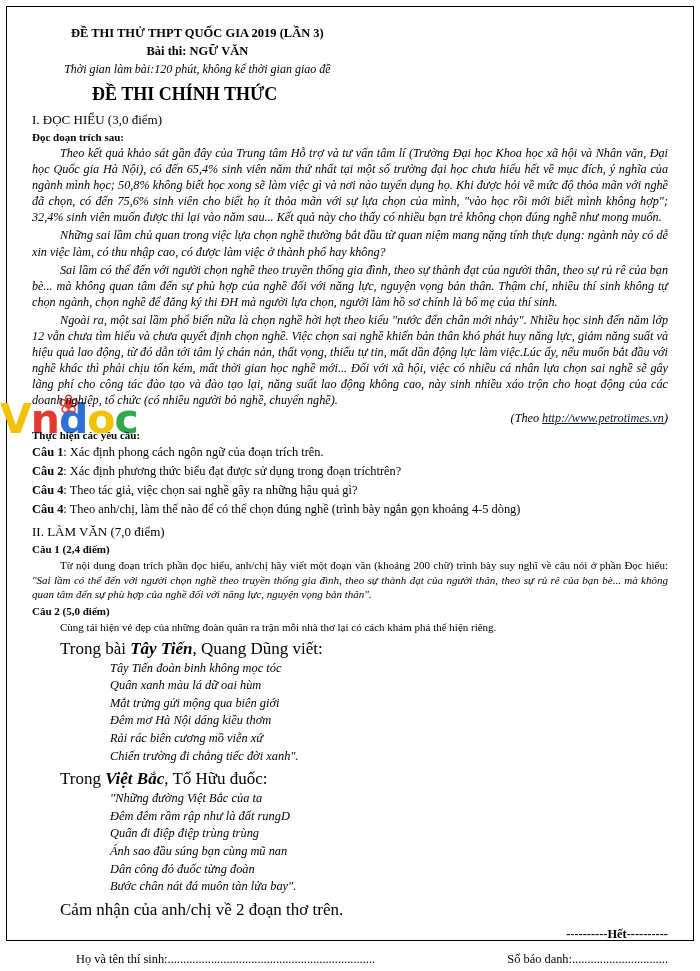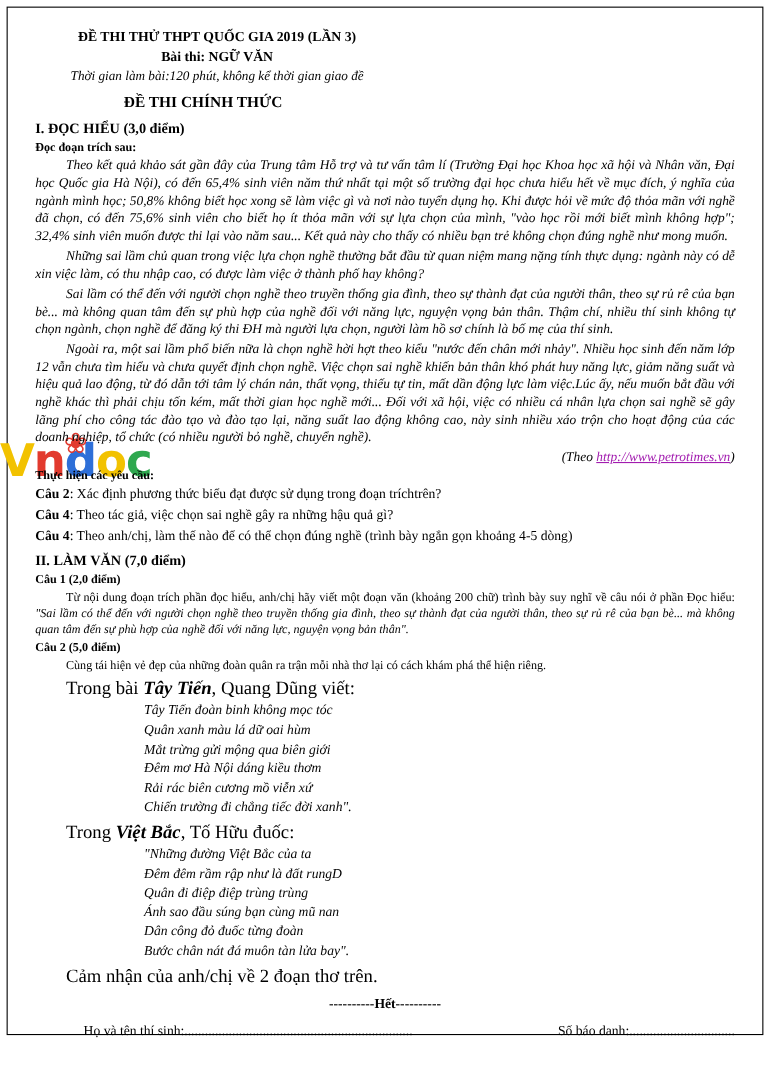--- a/index.html
+++ b/index.html
@@ -76,21 +76,21 @@
     font-size: 12px;
     margin-top: 3px;
   }
   .official-wrap {
     width: 48%;
     text-align: center;
     margin-top: 7px;
   }
   
   .sec-title {
-    font-weight: bold;
+    font-weight: normal;
     font-size: 13px;
     margin-top: 7px;
   }
   .sub-title {
     font-weight: bold;
     font-size: 11px;
     margin-top: 3px;
   }
   p.para {
     font-size: 12.2px;
@@ -100,21 +100,21 @@
     line-height: 1.32;
     font-style: italic;
   }
   .src {
     font-size: 12.2px;
     text-align: right;
     font-style: italic;
     margin-top: 2px;
   }
   .src a, .src .link {
-    color: #a21caf;
+    color: #0f172a;
     text-decoration: underline;
     font-style: italic;
   }
   .q {
     font-size: 12.4px;
     margin-top: 3px;
     line-height: 1.3;
   }
   .q b { font-weight: bold; }
   .blk {
@@ -125,29 +125,29 @@
     text-indent: 28px;
   }
   .blk .it { font-style: italic; }
   .lead {
     font-size: 17px;
     margin-top: 4px;
     text-indent: 28px;
   }
   .poem-block {
     margin-top: 1px;
-    margin-left: 99px;
+    margin-left: 78px;
   }
   .poem-line {
     font-style: italic;
     font-size: 12.4px;
     line-height: 1.42;
   }
   .hetline {
-    text-align: center;
+    text-align: right;
     font-size: 12.4px;
     margin-top: 7px;
     font-weight: bold;
   }
   .footer-row {
     font-size: 12.4px;
     margin-top: 10px;
     display: flex;
     justify-content: space-between;
     margin-left: 44px;
@@ -200,41 +200,42 @@
 
     <div class="header">
       <div class="header-right">
         <div class="hr1">ĐỀ THI THỬ THPT QUỐC GIA 2019 (LẦN 3)</div>
         <div class="hr2">Bài thi: NGỮ VĂN</div>
         <div class="hr3">Thời gian làm bài:120 phút, không kể thời gian giao đề</div>
       </div>
     </div>
 
     <div class="official-wrap">
-      <span style="font-weight:bold;font-size:14px;">ĐỀ THI CHÍNH THỨC</span>
+      <span style="font-weight:bold;font-size:18px;">ĐỀ THI CHÍNH THỨC</span>
     </div>
 
     <div class="sec-title">I. ĐỌC HIỂU (3,0 điểm)</div>
     <div class="sub-title">Đọc đoạn trích sau:</div>
 
     <p class="para">Theo kết quả khảo sát gần đây của Trung tâm Hỗ trợ và tư vấn tâm lí (Trường Đại học Khoa học xã hội và Nhân văn, Đại học Quốc gia Hà Nội), có đến 65,4% sinh viên năm thứ nhất tại một số trường đại học chưa hiểu hết về mục đích, ý nghĩa của ngành mình học; 50,8% không biết học xong sẽ làm việc gì và nơi nào tuyển dụng họ. Khi được hỏi về mức độ thỏa mãn với nghề đã chọn, có đến 75,6% sinh viên cho biết họ ít thỏa mãn với sự lựa chọn của mình, "vào học rồi mới biết mình không hợp"; 32,4% sinh viên muốn được thi lại vào năm sau... Kết quả này cho thấy có nhiều bạn trẻ không chọn đúng nghề như mong muốn.</p>
     <p class="para">Những sai lầm chủ quan trong việc lựa chọn nghề thường bắt đầu từ quan niệm mang nặng tính thực dụng: ngành này có dễ xin việc làm, có thu nhập cao, có được làm việc ở thành phố hay không?</p>
     <p class="para">Sai lầm có thể đến với người chọn nghề theo truyền thống gia đình, theo sự thành đạt của người thân, theo sự rủ rê của bạn bè... mà không quan tâm đến sự phù hợp của nghề đối với năng lực, nguyện vọng bản thân. Thậm chí, nhiều thí sinh không tự chọn ngành, chọn nghề để đăng ký thi ĐH mà người lựa chọn, người làm hồ sơ chính là bố mẹ của thí sinh.</p>
     <p class="para">Ngoài ra, một sai lầm phổ biến nữa là chọn nghề hời hợt theo kiểu "nước đến chân mới nhảy". Nhiều học sinh đến năm lớp 12 vẫn chưa tìm hiểu và chưa quyết định chọn nghề. Việc chọn sai nghề khiến bản thân khó phát huy năng lực, giảm năng suất và hiệu quả lao động, từ đó dẫn tới tâm lý chán nản, thất vọng, thiếu tự tin, mất dần động lực làm việc.Lúc ấy, nếu muốn bắt đầu với nghề khác thì phải chịu tốn kém, mất thời gian học nghề mới... Đối với xã hội, việc có nhiều cá nhân lựa chọn sai nghề sẽ gây lãng phí cho công tác đào tạo và đào tạo lại, năng suất lao động không cao, này sinh nhiều xáo trộn cho hoạt động của các doanh nghiệp, tổ chức (có nhiều người bỏ nghề, chuyển nghề).</p>
 
     <div class="src"><span>(Theo </span><span class="link">http://www.petrotimes.vn</span><span>)</span></div>
 
     <div class="sub-title">Thực hiện các yêu cầu:</div>
 
+    <div class="q"><b>Câu 1</b><span>: Xác định phong cách ngôn ngữ của đoạn trích trên.</span></div>
     <div class="q"><b>Câu 2</b><span>: Xác định phương thức biểu đạt được sử dụng trong đoạn tríchtrên?</span></div>
     <div class="q"><b>Câu 4</b><span>: Theo tác giả, việc chọn sai nghề gây ra những hậu quả gì?</span></div>
     <div class="q"><b>Câu 4</b><span class="it" style="font-style:normal">: Theo anh/chị, làm thế nào để có thể chọn đúng nghề (trình bày ngắn gọn khoảng 4-5 dòng)</span></div>
 
     <div class="sec-title">II. LÀM VĂN (7,0 điểm)</div>
-    <div class="sub-title">Câu 1 (2,0 điểm)</div>
+    <div class="sub-title">Câu 1 (2,4 điểm)</div>
     <div class="blk"><span>Từ nội dung đoạn trích phần đọc hiểu, anh/chị hãy viết một đoạn văn (khoảng 200 chữ) trình bày suy nghĩ về câu nói ở phần Đọc hiểu: </span><span class="it">"Sai lầm có thể đến với người chọn nghề theo truyền thống gia đình, theo sự thành đạt của người thân, theo sự rủ rê của bạn bè... mà không quan tâm đến sự phù hợp của nghề đối với năng lực, nguyện vọng bản thân".</span></div>
 
     <div class="sub-title">Câu 2 (5,0 điểm)</div>
     <div class="blk">Cùng tái hiện vẻ đẹp của những đoàn quân ra trận mỗi nhà thơ lại có cách khám phá thể hiện riêng.</div>
 
     <div class="lead"><span>Trong bài </span><b><i>Tây Tiến</i></b><span>, Quang Dũng viết:</span></div>
     <div class="poem-block">
       <div class="poem-line">Tây Tiến đoàn binh không mọc tóc</div>
       <div class="poem-line">Quân xanh màu lá dữ oai hùm</div>
       <div class="poem-line">Mắt trừng gửi mộng qua biên giới</div>

